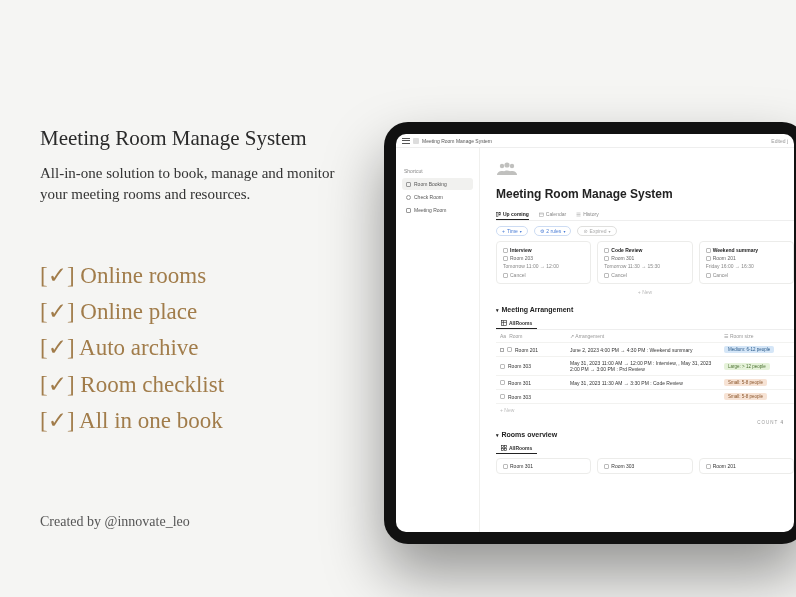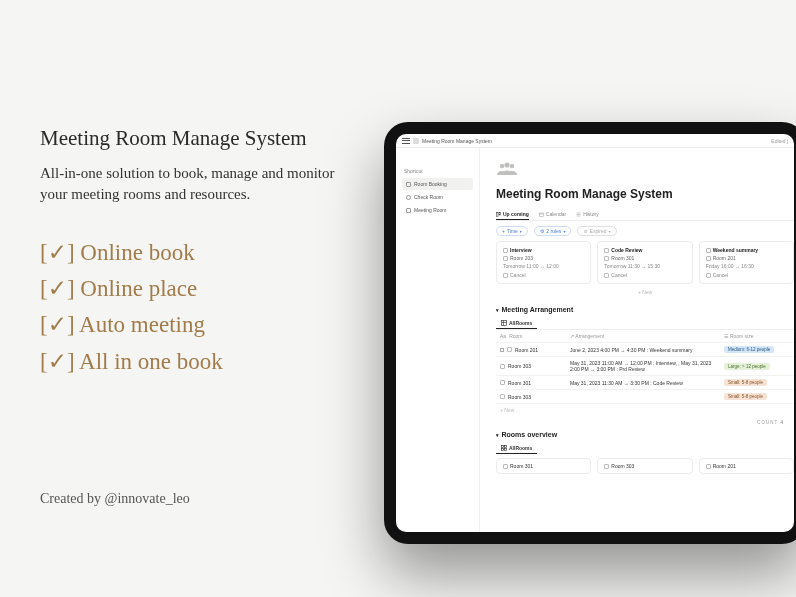--- a/index.html
+++ b/index.html
@@ -23,34 +23,34 @@
     font-family: Georgia, "Times New Roman", serif;
     font-size: 21px;
     color: #2a2a2a;
     margin-bottom: 12px;
   }
   .subtitle {
     font-family: Georgia, "Times New Roman", serif;
     font-size: 15px;
     line-height: 1.4;
     color: #333;
-    margin-bottom: 32px;
+    margin-bottom: 55px;
   }
   .features { }
   .feature-item {
     font-family: Georgia, "Times New Roman", serif;
     font-size: 23px;
     color: #a17c4a;
     line-height: 1.4;
     margin-bottom: 4px;
   }
   .credit {
     position: absolute;
     left: 40px;
-    top: 491px;
+    top: 514px;
     font-family: Georgia, "Times New Roman", serif;
     font-size: 14px;
     color: #555;
   }
 
   
   .tablet {
     position: absolute;
     right: -10px;
     top: 122px;
@@ -180,23 +180,24 @@
   .rv-cards { display:flex; gap:6px; margin-top:4px; }
   .rv-card { border:1px solid #ececea; border-radius:4px; padding:4px 6px; width:100px; font-size:5px; display:flex; gap:2px; align-items:center; }
 </style>
 </head>
 <body>
 
 <div class="left">
   <div class="title">Meeting Room Manage System</div>
   <div class="subtitle">All-in-one solution to book, manage and monitor your meeting rooms and resources.</div>
   <div class="features">
-    <div class="feature-item">[✓] Online book</div>
+    <div class="feature-item">[✓] Online rooms</div>
     <div class="feature-item">[✓] Online place</div>
-    <div class="feature-item">[✓] Auto meeting</div>
+    <div class="feature-item">[✓] Auto archive</div>
+    <div class="feature-item">[✓] Room checklist</div>
     <div class="feature-item">[✓] All in one book</div>
   </div>
 </div>
 <div class="credit">Created by @innovate_leo</div>
 
 <div class="tablet">
   <div class="screen">
 
     <div class="topbar">
       <div class="hamburger">

